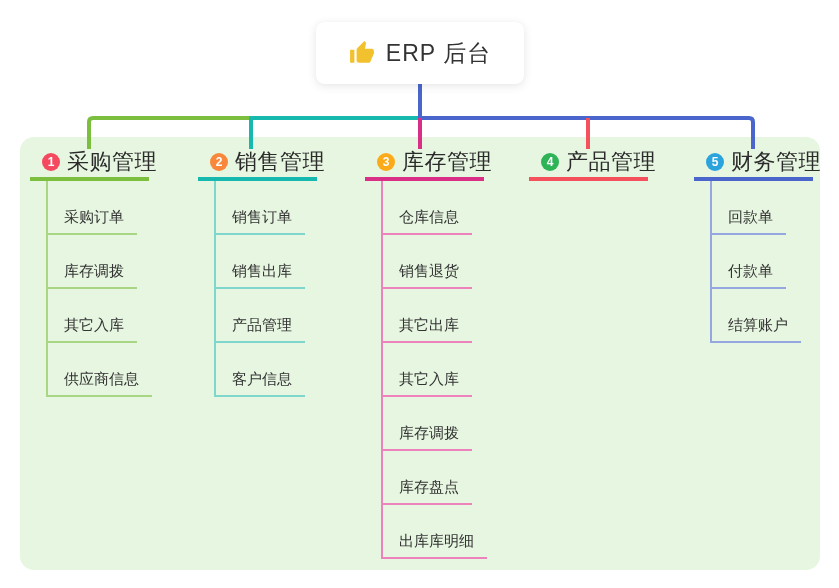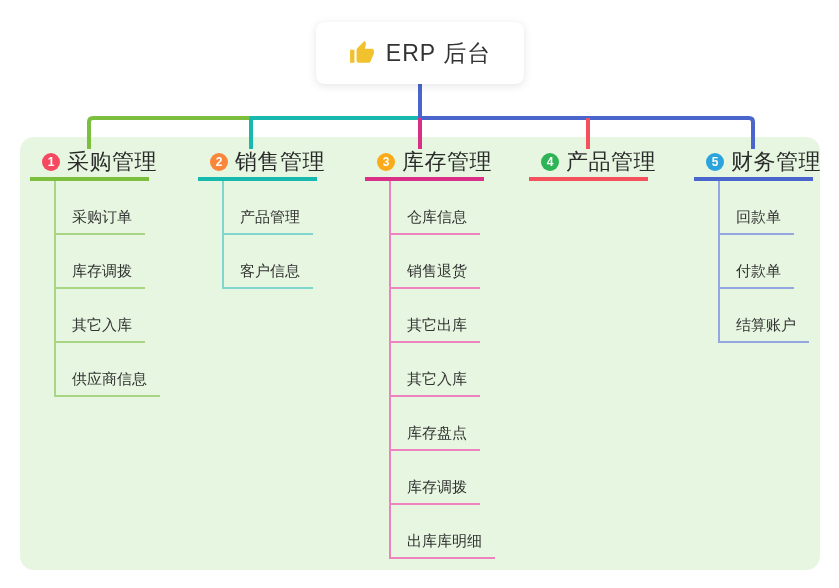--- a/index.html
+++ b/index.html
@@ -30,21 +30,21 @@
     border-bottom:4px solid var(--line);
     height:30px;
   }
   .badge {
     flex:0 0 auto; width:18px; height:18px; border-radius:50%;
     color:#ffffff; font-size:12px; font-weight:700;
     display:flex; align-items:center; justify-content:center;
   }
   .branch-label { font-size:22px; color:#2b2b2b; font-weight:500; white-space:nowrap; letter-spacing:0.5px; }
 
-  .children { margin-left:24px; border-left:2px solid var(--light); }
+  .children { margin-left:16px; border-left:2px solid var(--light); }
   .child { position:relative; height:54px; }
   .child-label {
     position:absolute; left:0; bottom:0;
     padding:0 13px 6px 16px;
     border-bottom:2px solid var(--light);
     font-size:15px; color:#333333; white-space:nowrap;
   }
 </style>
 </head>
 <body>
@@ -89,20 +89,26 @@
           </div>
         </div>
   </div>
       <div class="branch" style="left: 198px; --line: #17b8ae; --light: #7fd6cd;">
     <div class="branch-header">
       <span class="badge" style="background: rgb(248, 135, 60);">2</span>
       <span class="branch-label">销售管理</span>
     </div>
     <div class="children">
           <div class="child">
+            <span class="child-label">销售订单</span>
+          </div>
+          <div class="child">
+            <span class="child-label">销售出库</span>
+          </div>
+          <div class="child">
             <span class="child-label">产品管理</span>
           </div>
           <div class="child">
             <span class="child-label">客户信息</span>
           </div>
         </div>
   </div>
       <div class="branch" style="left: 365px; --line: #da2f87; --light: #ee82bd;">
     <div class="branch-header">
       <span class="badge" style="background: rgb(251, 171, 26);">3</span>
@@ -115,24 +121,24 @@
           <div class="child">
             <span class="child-label">销售退货</span>
           </div>
           <div class="child">
             <span class="child-label">其它出库</span>
           </div>
           <div class="child">
             <span class="child-label">其它入库</span>
           </div>
           <div class="child">
-            <span class="child-label">库存盘点</span>
+            <span class="child-label">库存调拨</span>
           </div>
           <div class="child">
-            <span class="child-label">库存调拨</span>
+            <span class="child-label">库存盘点</span>
           </div>
           <div class="child">
             <span class="child-label">出库库明细</span>
           </div>
         </div>
   </div>
       <div class="branch" style="left: 529px; --line: #f4515c; --light: #f8a0a6;">
     <div class="branch-header">
       <span class="badge" style="background: rgb(46, 180, 87);">4</span>
       <span class="branch-label">产品管理</span>

